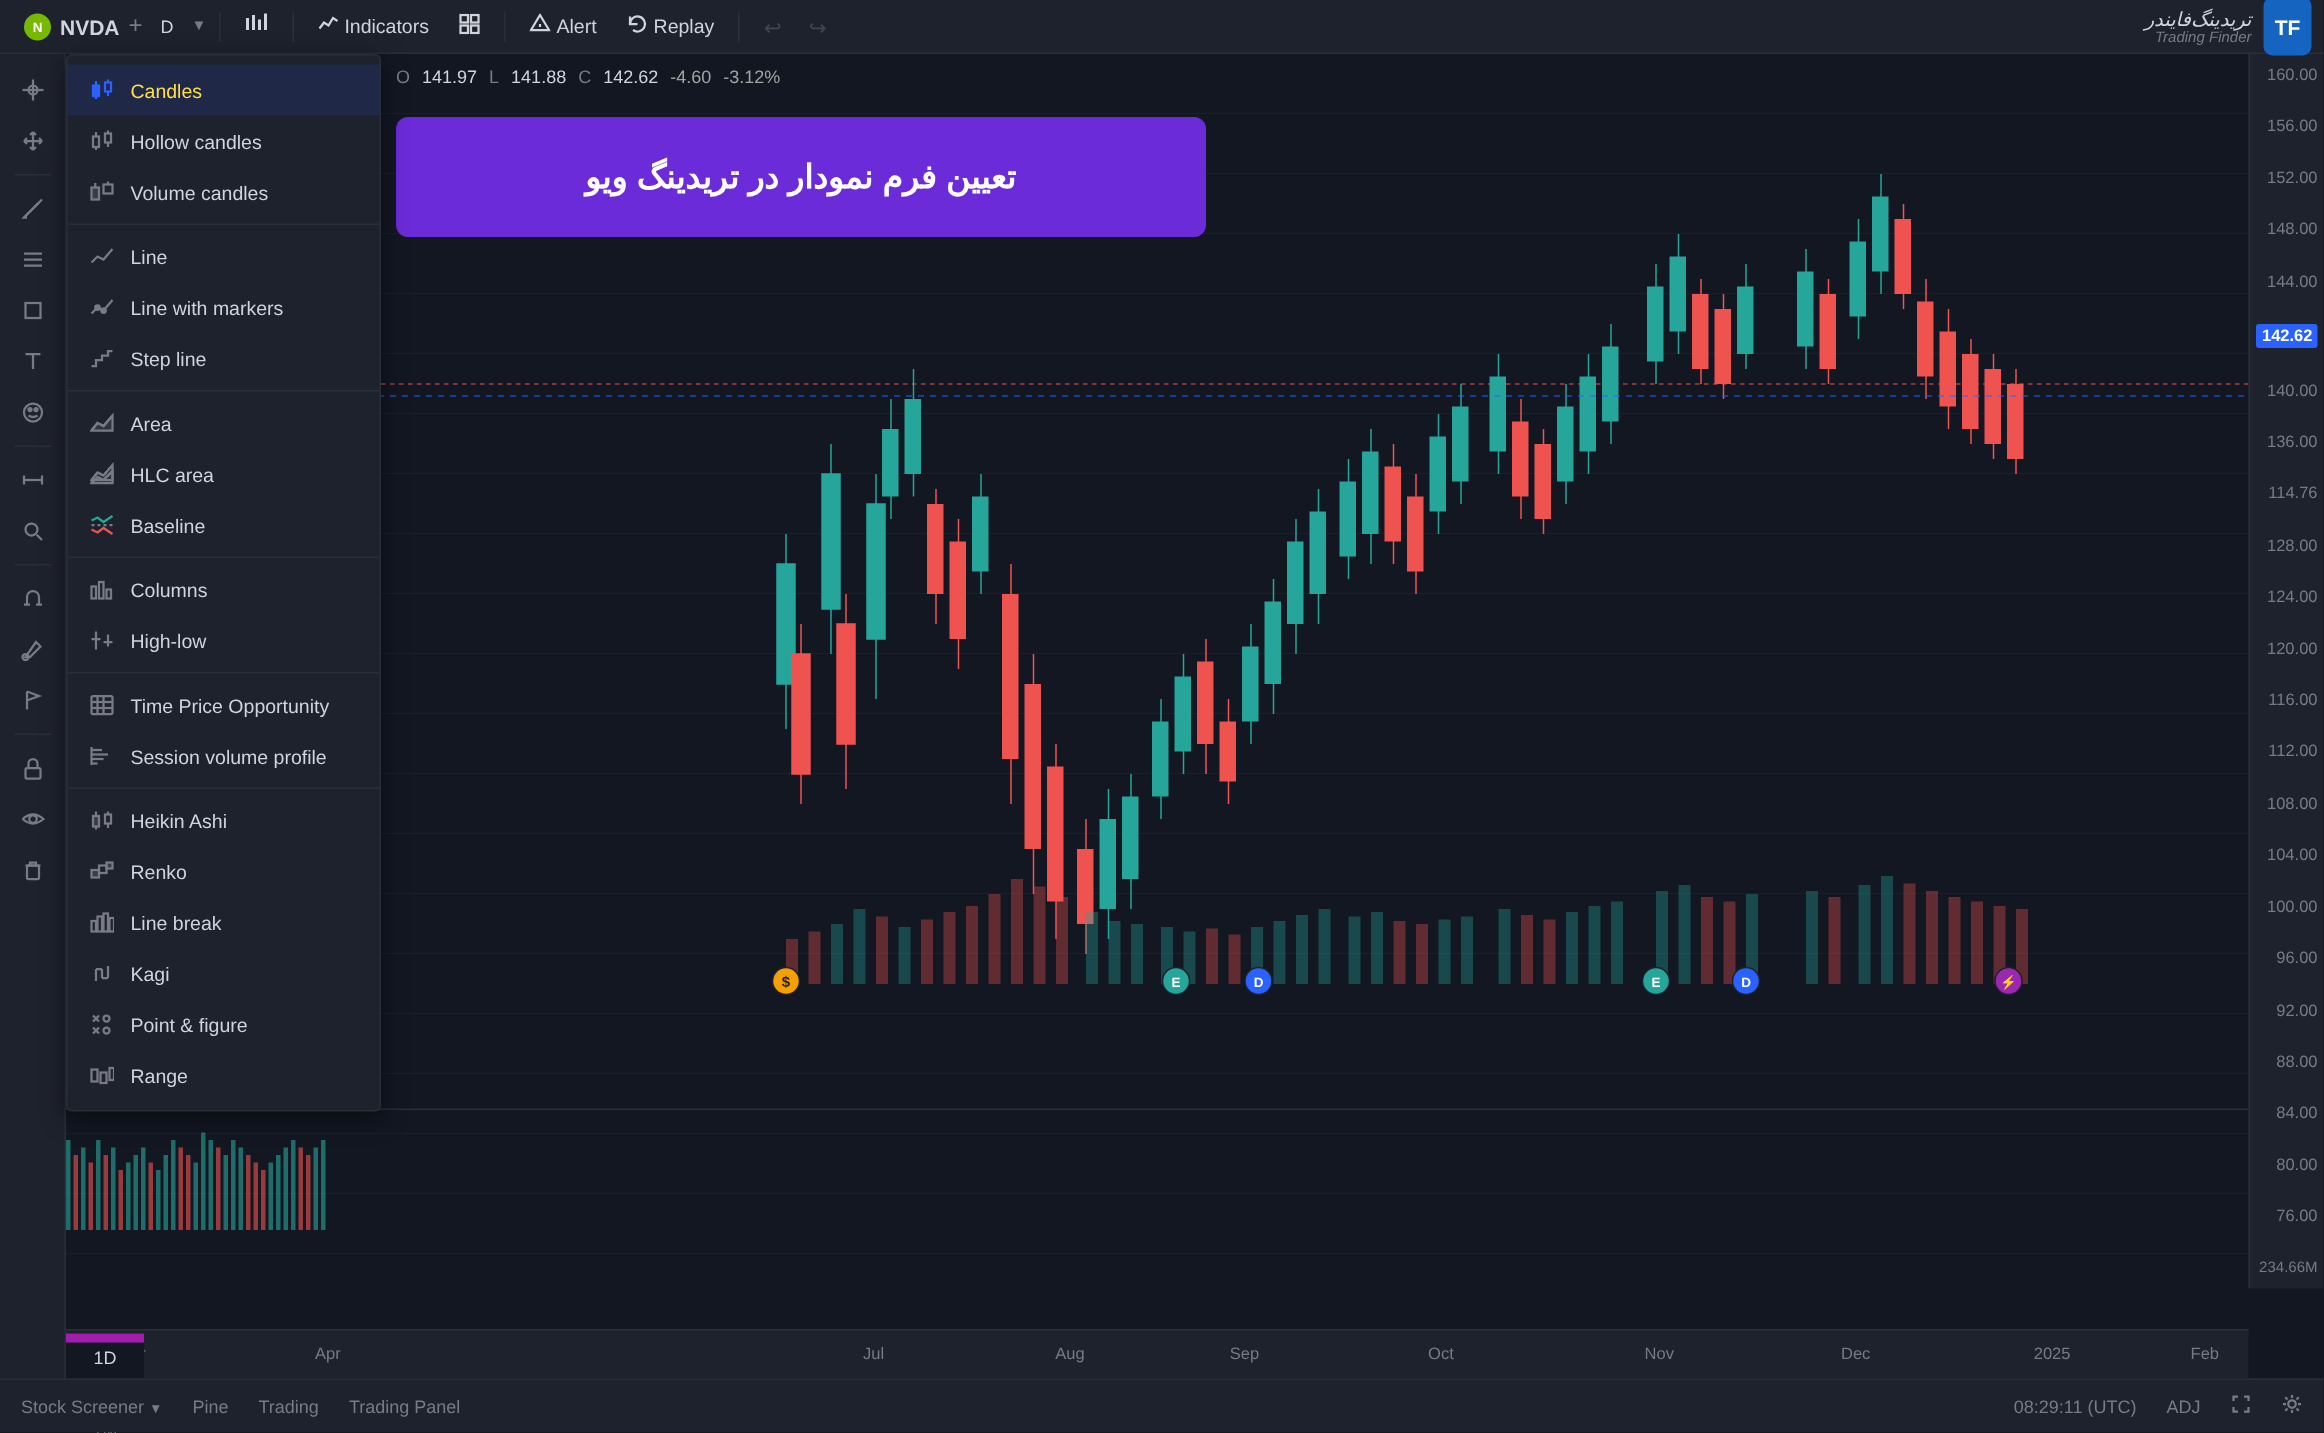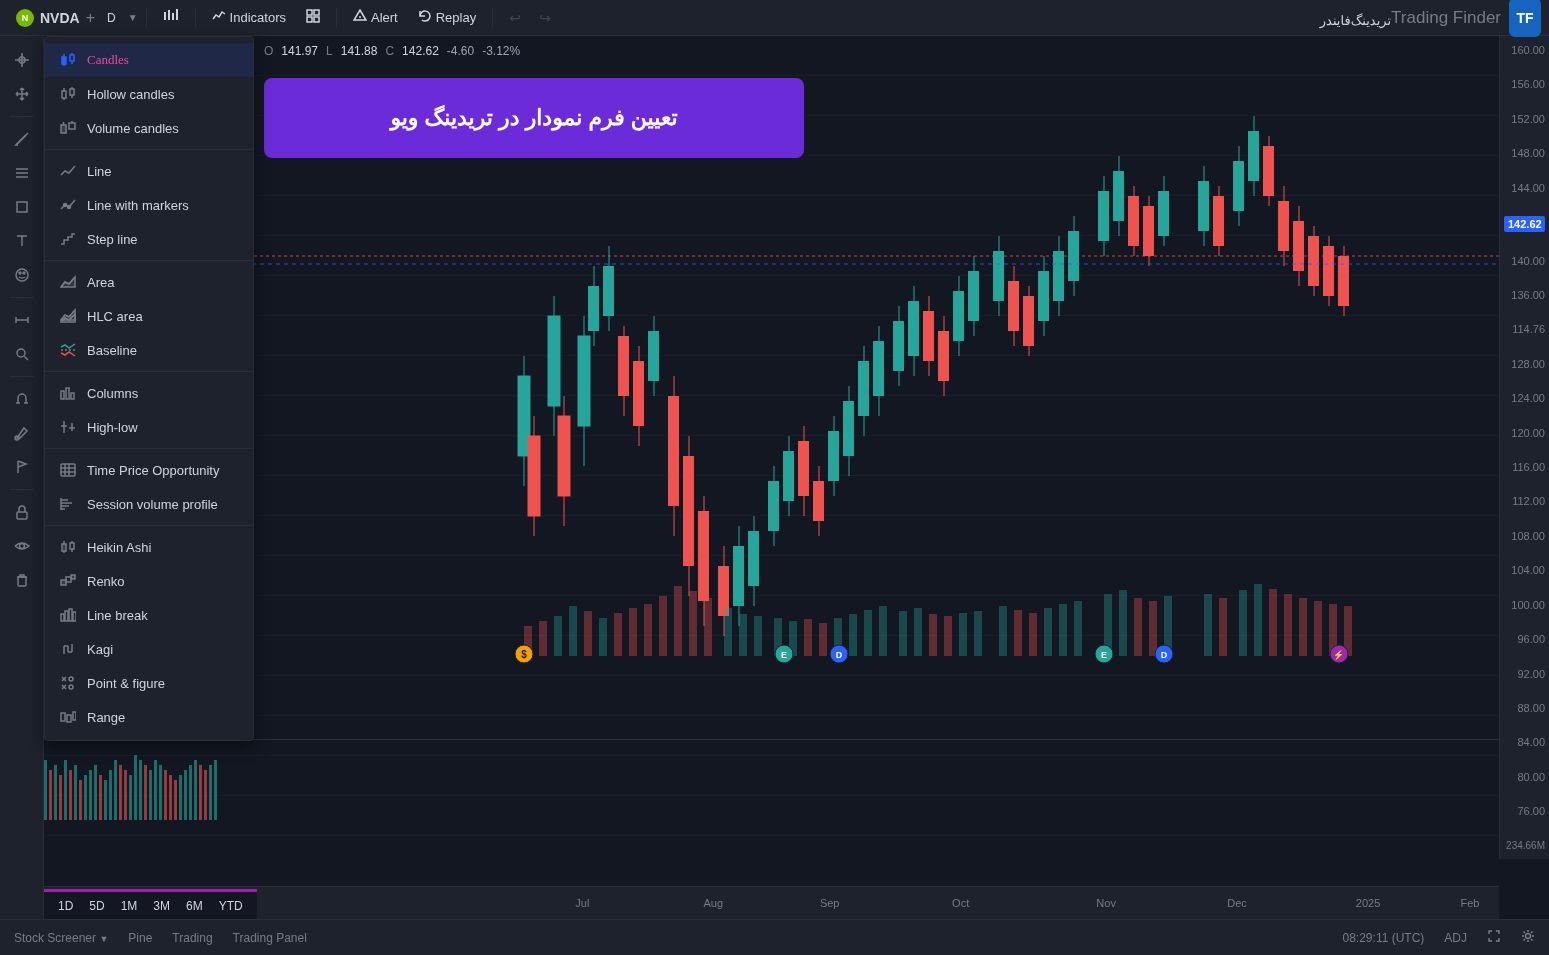--- a/index.html
+++ b/index.html
@@ -129,24 +129,24 @@
       color: #fff;
       direction: rtl;
       letter-spacing: 1px;
     }
 
     
     #logo-area {
       position: absolute;
       right: 60px; top: 42px;
       z-index: 20;
-      display: flex; align-items: flex-end;
+      display: flex; flex-direction: column; align-items: flex-end; font-style: italic;
     }
     .logo-text-main { font-size: 13px; color: #d1d4dc; direction: rtl; }
-    .logo-text-sub { font-size: 17px; color: #787b86; }
+    .logo-text-sub { font-size: 10px; color: #787b86; }
 
     
     #y-axis {
       position: absolute;
       right: 0; top: 0; bottom: 60px;
       width: 50px;
       background: #1e222d;
       border-left: 1px solid #2a2e39;
       display: flex; flex-direction: column; justify-content: space-between;
       padding: 8px 4px;
@@ -183,23 +183,24 @@
     .status-right { margin-left: auto; display: flex; align-items: center; gap: 8px; }
 
     
     #tf-row {
       position: absolute;
       left: 44px; bottom: 36px;
       height: 30px;
       display: flex; align-items: center;
       gap: 4px;
       padding: 0 8px;
-      border-top: 3px solid #a21caf;
+      border-top: 6px solid #a21caf;
       background: #131722;
       z-index: 30;
+      flex-direction: column;
     }
 
     
     #chart-svg {
       position: absolute;
       left: 0; top: 0; right: 50px; bottom: 60px;
     }
 
     
     .collapse-btn {
@@ -413,21 +414,21 @@
     <span class="m-icon">
       <svg width="16" height="16" viewBox="0 0 16 16" fill="none" stroke="#2962ff" stroke-width="1.5">
         <rect x="2" y="5" width="4" height="7" fill="#2962ff"></rect>
           <line x1="4" y1="2" x2="4" y2="5"></line>
           <line x1="4" y1="12" x2="4" y2="14"></line>
         <rect x="10" y="3" width="4" height="6" fill="none"></rect>
           <line x1="12" y1="1" x2="12" y2="3"></line>
           <line x1="12" y1="9" x2="12" y2="12"></line>
       </svg>
     </span>
-    <span style="color:#ec4899;font-family:Liberation Serif, serif;">Candles</span>
+    <span style="color:#fde047;">Candles</span>
   </div>
 
   <div class="menu-item">
     <span class="m-icon">
       <svg width="16" height="16" viewBox="0 0 16 16" fill="none" stroke="currentColor" stroke-width="1.5">
         <rect x="2" y="5" width="4" height="7"></rect>
           <line x1="4" y1="2" x2="4" y2="5"></line>
           <line x1="4" y1="12" x2="4" y2="14"></line>
         <rect x="10" y="3" width="4" height="6"></rect>
           <line x1="12" y1="1" x2="12" y2="3"></line>

